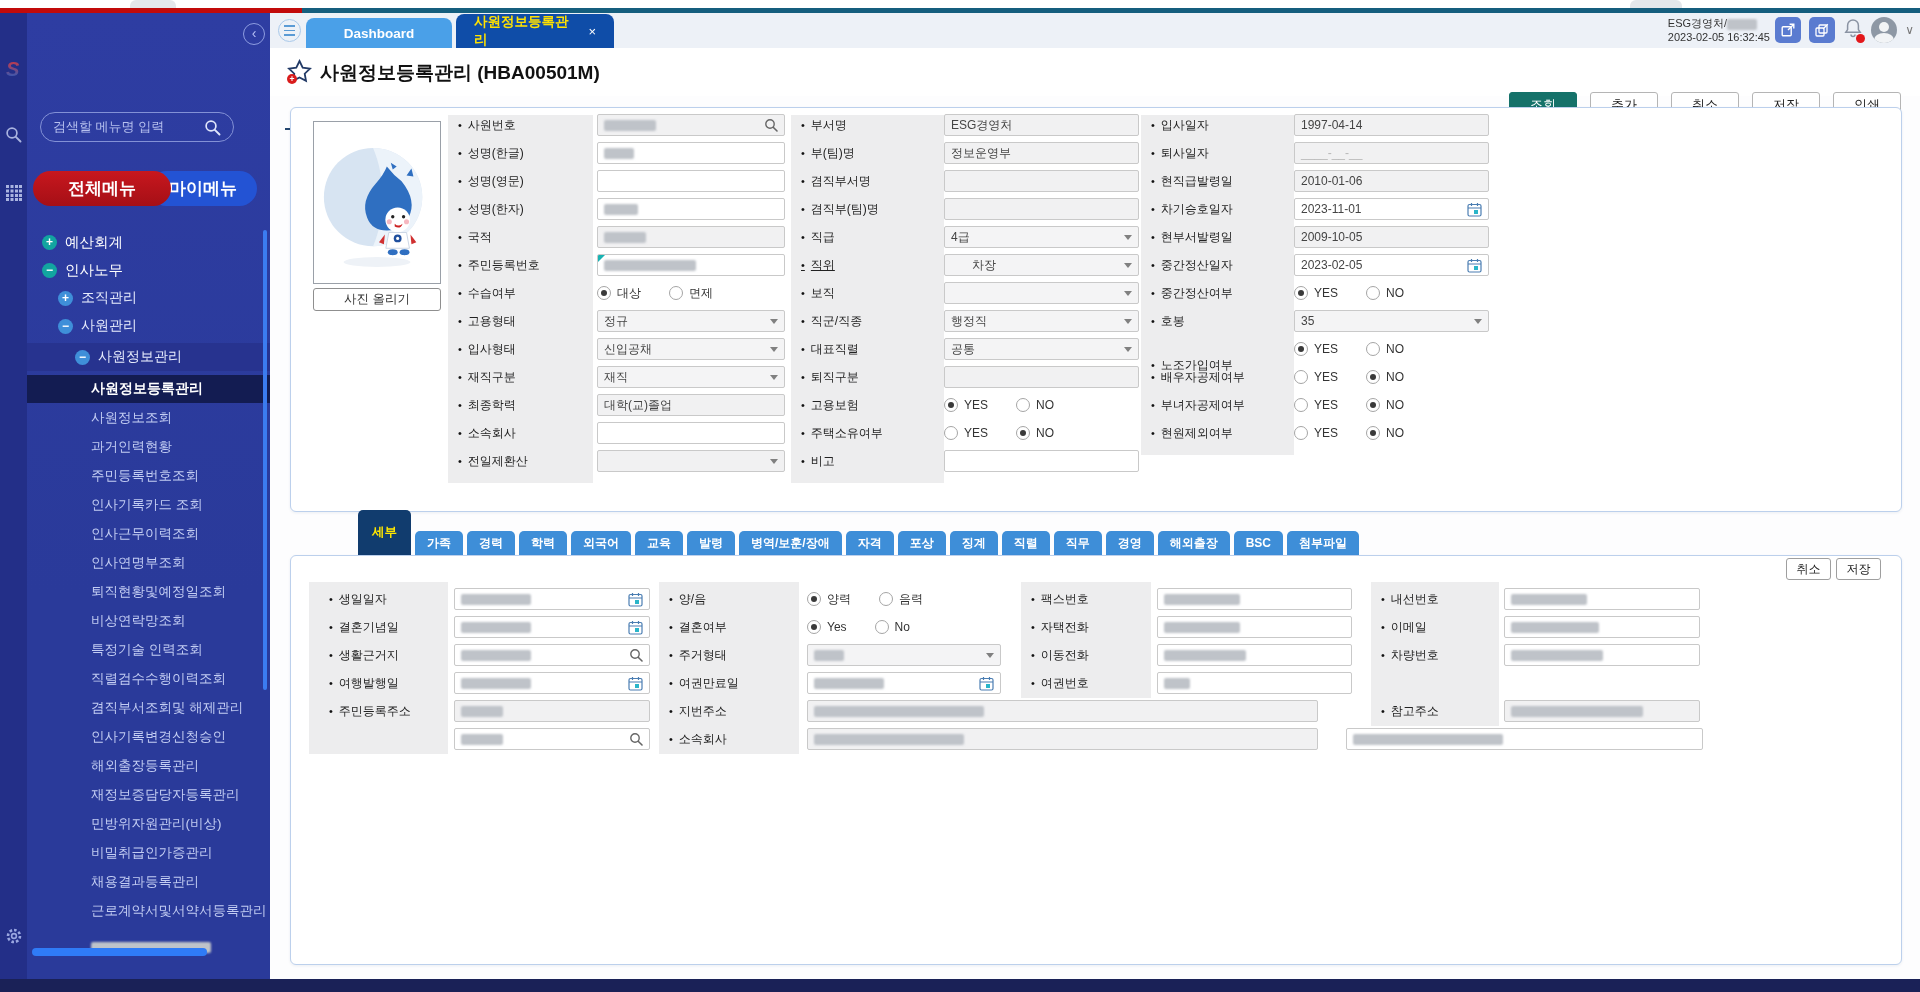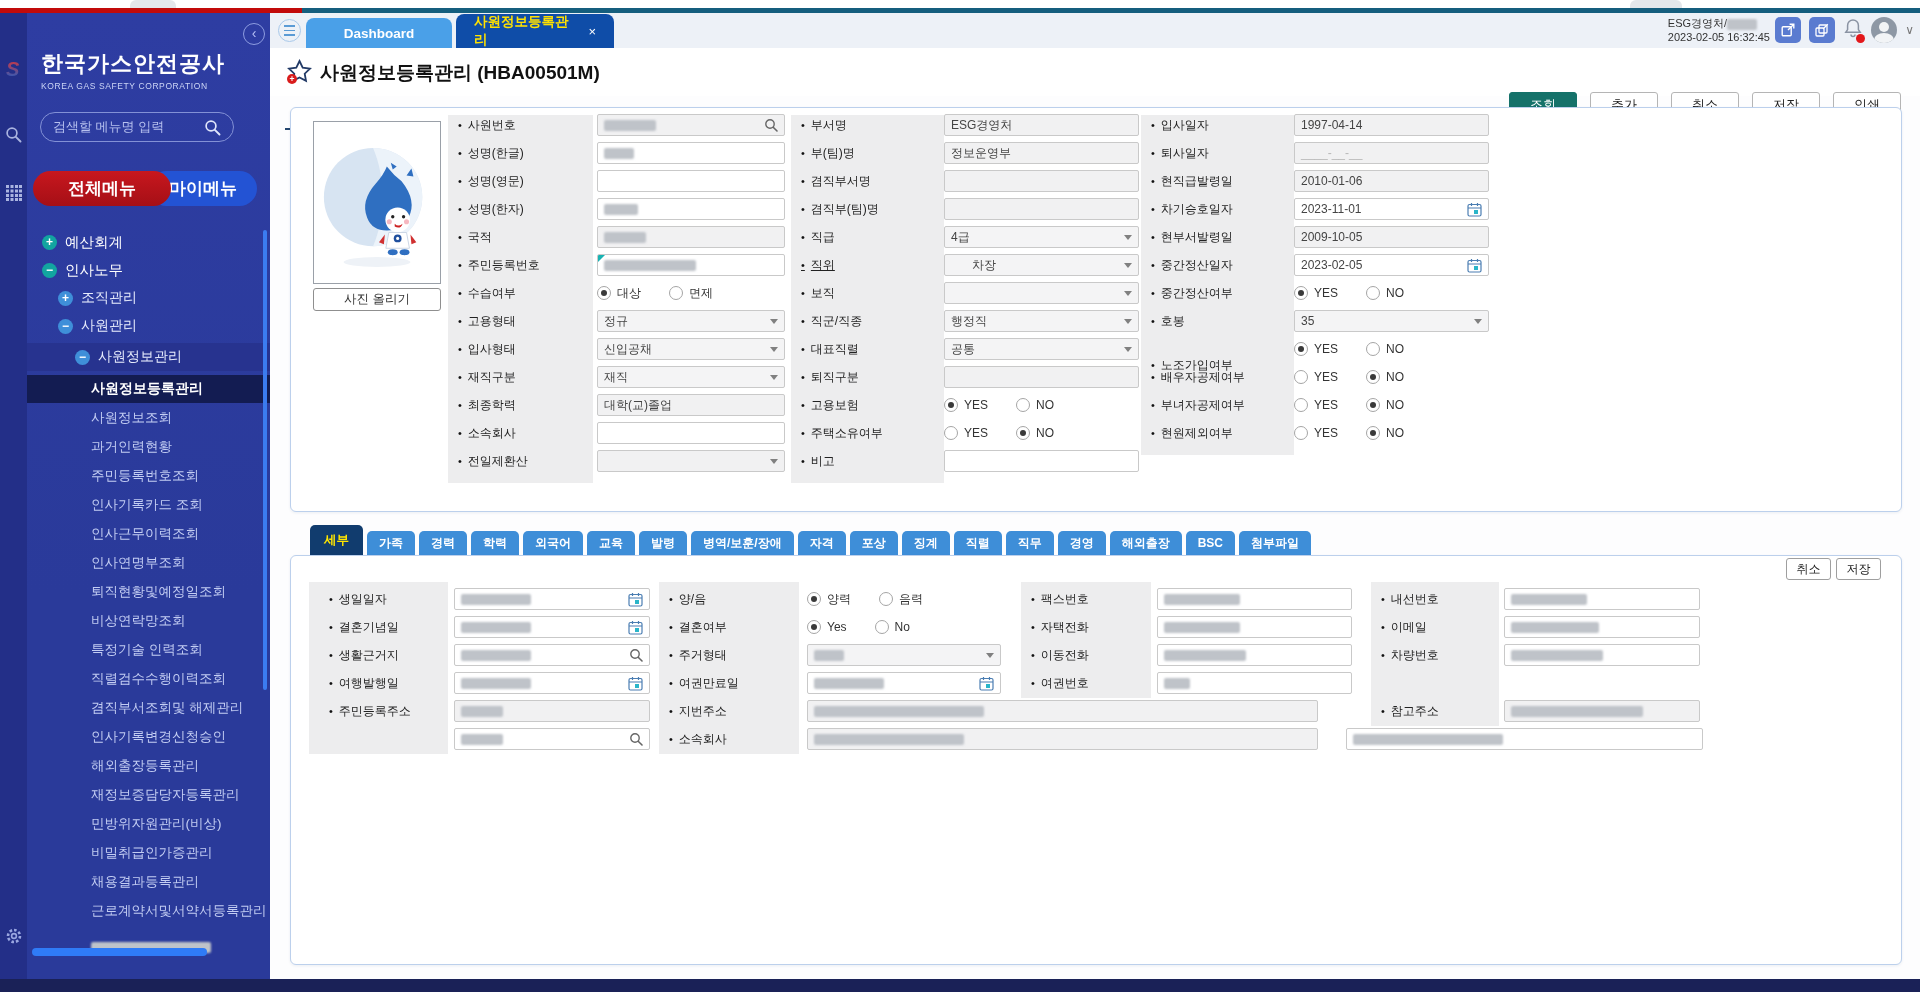--- a/index.html
+++ b/index.html
@@ -109,21 +109,21 @@
 
   #photo-box { position:absolute; left:22px; top:13px; width:128px; height:163px; border:1px solid #9aa0a8;
     background:#fff; padding:2px; }
   #photo-btn { position:absolute; left:22px; top:180px; width:128px; height:23px; background:#fff;
     border:1px solid #8f8f8f; border-radius:3px; font-size:12.5px; color:#333; display:flex; align-items:center;
     justify-content:center; cursor:pointer; }
 
   #detail-tabs { position:absolute; left:40px; top:512px; height:30px; display:flex; align-items:flex-end; gap:4px; }
   .dtab { height:24px; background:#3e8ed8; color:#fff; border-radius:5px 5px 0 0; font-size:12px; font-weight:bold;
     display:flex; align-items:center; padding:0 12px; cursor:pointer; white-space:nowrap; }
-  .dtab.active { height:30px; background:#113c6e; color:#ffe600; font-size:12.5px; padding:0 14px; }
+  .dtab.active { height:45px; background:#113c6e; color:#ffe600; font-size:12.5px; padding:0 14px;margin-left:48px; }
   #lower-actions { position:absolute; right:20px; top:2px; display:flex; gap:5px; }
   .sbtn { width:45px; height:22px; background:#fff; border:1px solid #9f9f9f; border-radius:3px; font-size:12px;
     color:#222; display:flex; align-items:center; justify-content:center; cursor:pointer; }
 </style>
 </head>
 <body>
 
 <div id="browser-strip">
   <div class="tab-sliver" style="left:130px;width:46px;"></div>
   <div class="tab-sliver" style="left:1630px;width:52px;"></div>
@@ -174,24 +174,20 @@
   <div class="strip-ic" style="bottom:30px;">
     <svg width="18" height="18" viewBox="0 0 18 18">
         <circle cx="9" cy="9" r="6" fill="none" stroke="#99a6e0" stroke-width="2.6" stroke-dasharray="2.6,2"></circle>
         <circle cx="9" cy="9" r="2.4" fill="none" stroke="#99a6e0" stroke-width="1.6"></circle>
       </svg>
   </div>
 </div>
 
 <div id="sidebar">
   <div id="collapse-btn">‹</div>
-  <div id="logo">
-    <div class="t1">한국가스안전공사</div>
-    <div class="t2">KOREA GAS SAFETY CORPORATION</div>
-  </div>
   <div id="side-search">
     <span class="ph">검색할 메뉴명 입력</span>
     <svg width="17" height="17" viewBox="0 0 16 16">
         <circle cx="6.6" cy="6.6" r="4.6" fill="none" stroke="#dfe5fb" stroke-width="1.6"></circle>
         <line x1="10.2" y1="10.2" x2="14.6" y2="14.6" stroke="#dfe5fb" stroke-width="1.8" stroke-linecap="round"></line>
       </svg>
   </div>
   <div id="pill-all" class="pill">전체메뉴</div>
   <div id="pill-my" class="pill">마이메뉴</div>
   <div id="side-menu">

